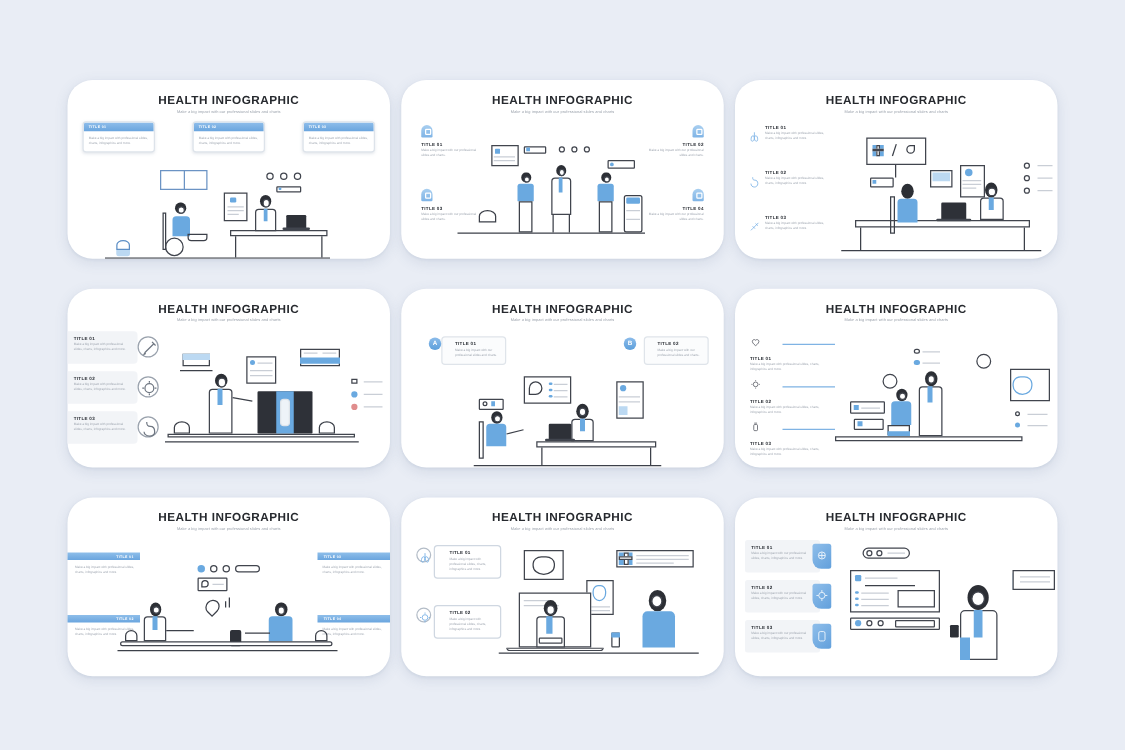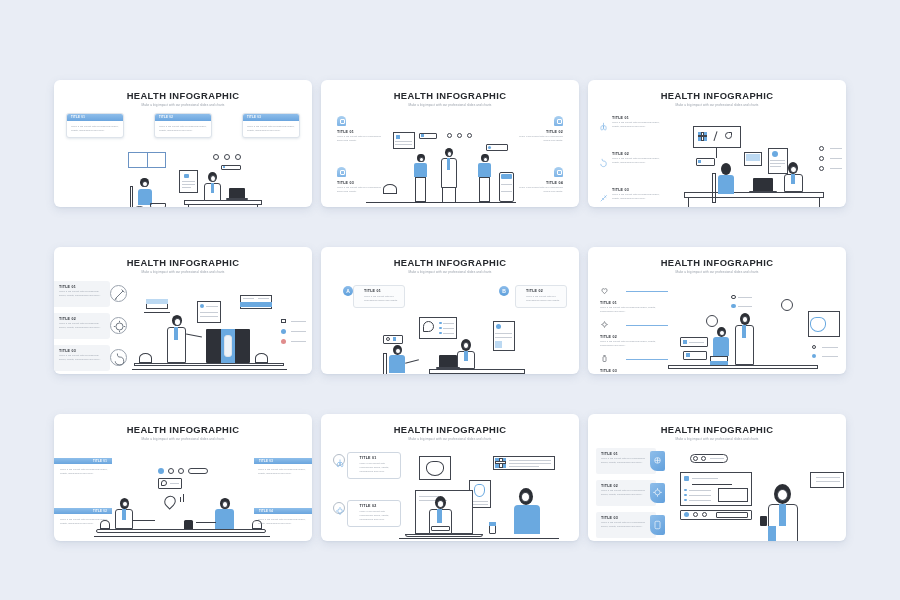--- a/index.html
+++ b/index.html
@@ -15,25 +15,24 @@
     grid-template-columns: repeat(3, 258px);
     grid-template-rows: repeat(3, 143px);
     column-gap: 9px;
     row-gap: 24px;
     justify-content: center;
     align-content: center;
     padding-top: 4px;
   }
   .slide {
     background: #ffffff;
-    border-radius: 6px;
+    border-radius: 20px;
     box-shadow: 0 3px 10px rgba(80,100,140,0.13), 0 1px 2px rgba(80,100,140,0.08);
     position: relative;
     overflow: hidden;
-    margin-top: 16px;
   }
   .hdr { text-align: center; padding-top: 10px; }
   .hdr .t {
     font-size: 9.4px; font-weight: bold; letter-spacing: .4px;
     color: #26292e;
   }
   .hdr .s {
     font-size: 3.1px; color: #9aa1ab; margin-top: 2.2px; letter-spacing: .08px;
   }
   .ttl { font-size: 3.6px; font-weight: bold; color: #2b2f36; letter-spacing: .25px; }

